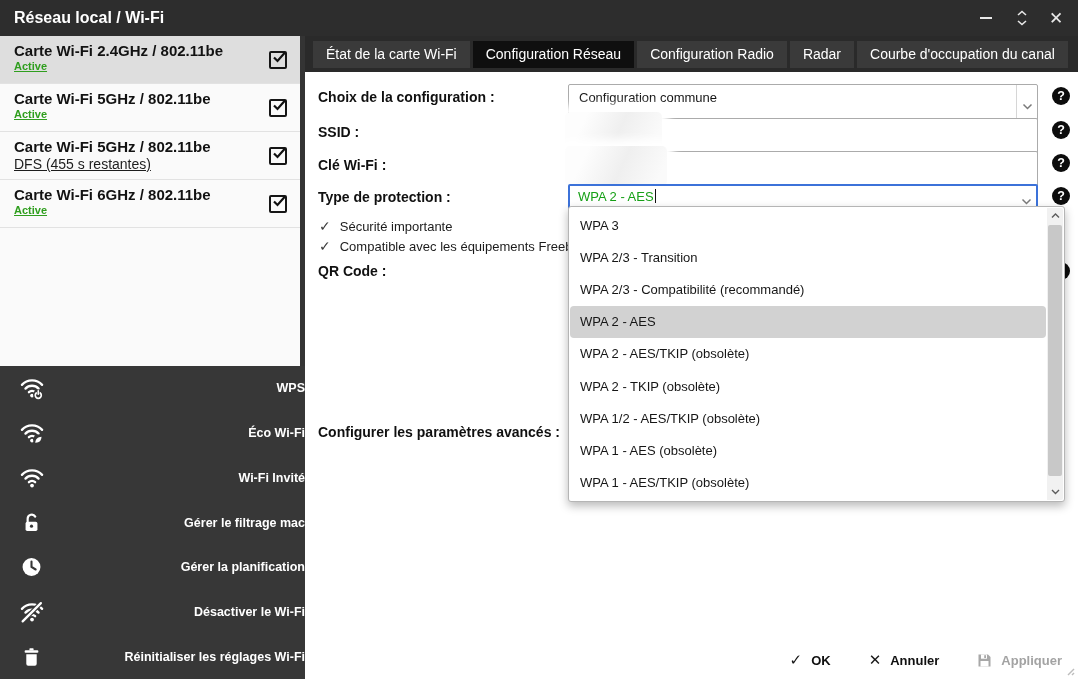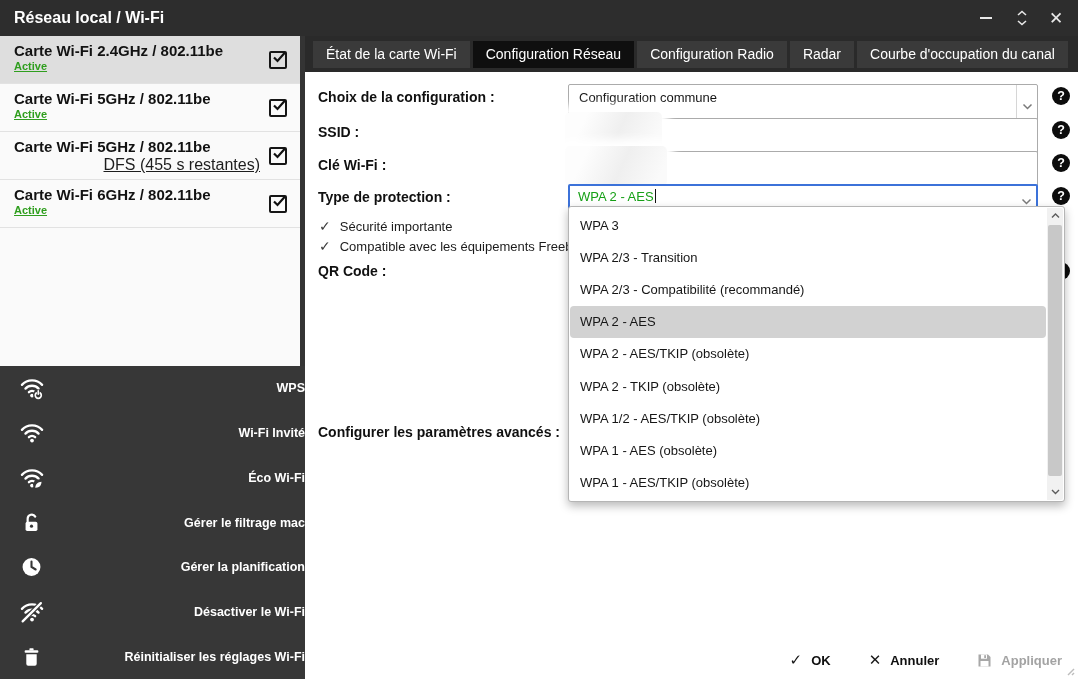--- a/index.html
+++ b/index.html
@@ -10,21 +10,21 @@
   .app-title{position:absolute;left:14px;top:0;line-height:36px;color:#fff;font-weight:bold;font-size:16px;}
   .winctl{position:absolute;top:0;height:36px;width:28px;display:flex;align-items:center;justify-content:center;color:#e8e8e8;cursor:default;}
   .winctl.min{right:78px;} .winctl.resize{right:42px;} .winctl.close{right:8px;font-size:17px;}
   .min-bar{width:12px;height:2px;background:#e8e8e8;}
   
   .cardlist{position:absolute;left:0;top:36px;width:300px;height:336px;background:#fafafa;}
   .card{box-sizing:border-box;height:48px;padding:6px 40px 0 14px;border-bottom:1px solid #e2e2e2;background:#fafafa;position:relative;}
   .card.selected{background:#dedede;}
   .card-title{font-size:15px;font-weight:bold;color:#121212;white-space:nowrap;}
   .card-status{font-size:11px;font-weight:bold;color:#2f9e1e;margin-top:1px;text-decoration:underline;}
-  .card-status.dark{color:#1d1d1d;font-weight:normal;font-size:16px;text-align:right;}
+  .card-status.dark{color:#1d1d1d;font-weight:normal;font-size:14px;}
   .card-check{position:absolute;right:13px;top:15px;width:14px;height:14px;border:2px solid #161616;border-radius:2px;}
   .card-check svg{position:absolute;left:0px;top:-4px;}
   .menu{position:absolute;left:0;top:366px;width:305px;height:313px;background:#373737;display:flex;flex-direction:column;}
   .menu-item{flex:1;position:relative;display:flex;align-items:center;cursor:pointer;}
   .menu-item .mi-icon{position:absolute;left:19px;top:50%;transform:translateY(-50%);width:25px;height:25px;}
   .menu-item .mi-label{width:100%;text-align:right;color:#fff;font-weight:bold;font-size:12.5px;}
   
   .tabstrip{position:absolute;left:305px;top:36px;width:773px;height:36px;background:#2a2a2a;display:flex;align-items:center;padding-left:8px;gap:3px;box-sizing:border-box;}
   .tab{height:27px;line-height:27px;padding:0 13px;background:#3a3a3a;color:#fff;font-size:14px;white-space:nowrap;cursor:pointer;}
   .tab.active{background:#0f0f0f;}
@@ -139,31 +139,31 @@
       <svg class="mi-icon" viewBox="0 0 24 24">
         <use href="#g-wifi"></use>
           <circle cx="18.5" cy="18.5" r="5" fill="#373737"></circle>
         <path d="M16.6 16.8 a2.9 2.9 0 1 0 3.8 0" fill="none" stroke="#fff" stroke-width="1.6" stroke-linecap="round"></path>
         <line x1="18.5" y1="14.8" x2="18.5" y2="18" stroke="#fff" stroke-width="1.6" stroke-linecap="round"></line>
       </svg>
       <div class="mi-label">WPS</div>
     </div>
     <div class="menu-item">
       <svg class="mi-icon" viewBox="0 0 24 24">
+        <use href="#g-wifi"></use>
+          <circle cx="18.5" cy="18.5" r="5" fill="#373737"></circle>
+        <path d="M15.6 21.4 C15.8 17.9 18 15.9 21.6 15.7 C21.5 19.5 19.4 21.6 15.6 21.4 Z" fill="#fff"></path>
+      </svg>
+      <div class="mi-label">Éco Wi-Fi</div>
+    </div>
+    <div class="menu-item">
+      <svg class="mi-icon" viewBox="0 0 24 24">
           <use href="#g-wifi"></use>
         </svg>
       <div class="mi-label">Wi-Fi Invité</div>
-    </div>
-    <div class="menu-item">
-      <svg class="mi-icon" viewBox="0 0 24 24">
-        <use href="#g-wifi"></use>
-          <circle cx="18.5" cy="18.5" r="5" fill="#373737"></circle>
-        <path d="M15.6 21.4 C15.8 17.9 18 15.9 21.6 15.7 C21.5 19.5 19.4 21.6 15.6 21.4 Z" fill="#fff"></path>
-      </svg>
-      <div class="mi-label">Éco Wi-Fi</div>
     </div>
     <div class="menu-item">
       <svg class="mi-icon" viewBox="0 0 24 24">
         <path d="M8.3 11 V7.8 a3.9 3.9 0 0 1 7.3-1.9" fill="none" stroke="#fff" stroke-width="2.1" stroke-linecap="round"></path>
         <rect x="6.3" y="10.8" width="11.4" height="8.8" rx="1.6" fill="#fff"></rect>
         <circle cx="12" cy="15" r="1.5" fill="#373737"></circle>
       </svg>
       <div class="mi-label">Gérer le filtrage mac</div>
     </div>
     <div class="menu-item">

